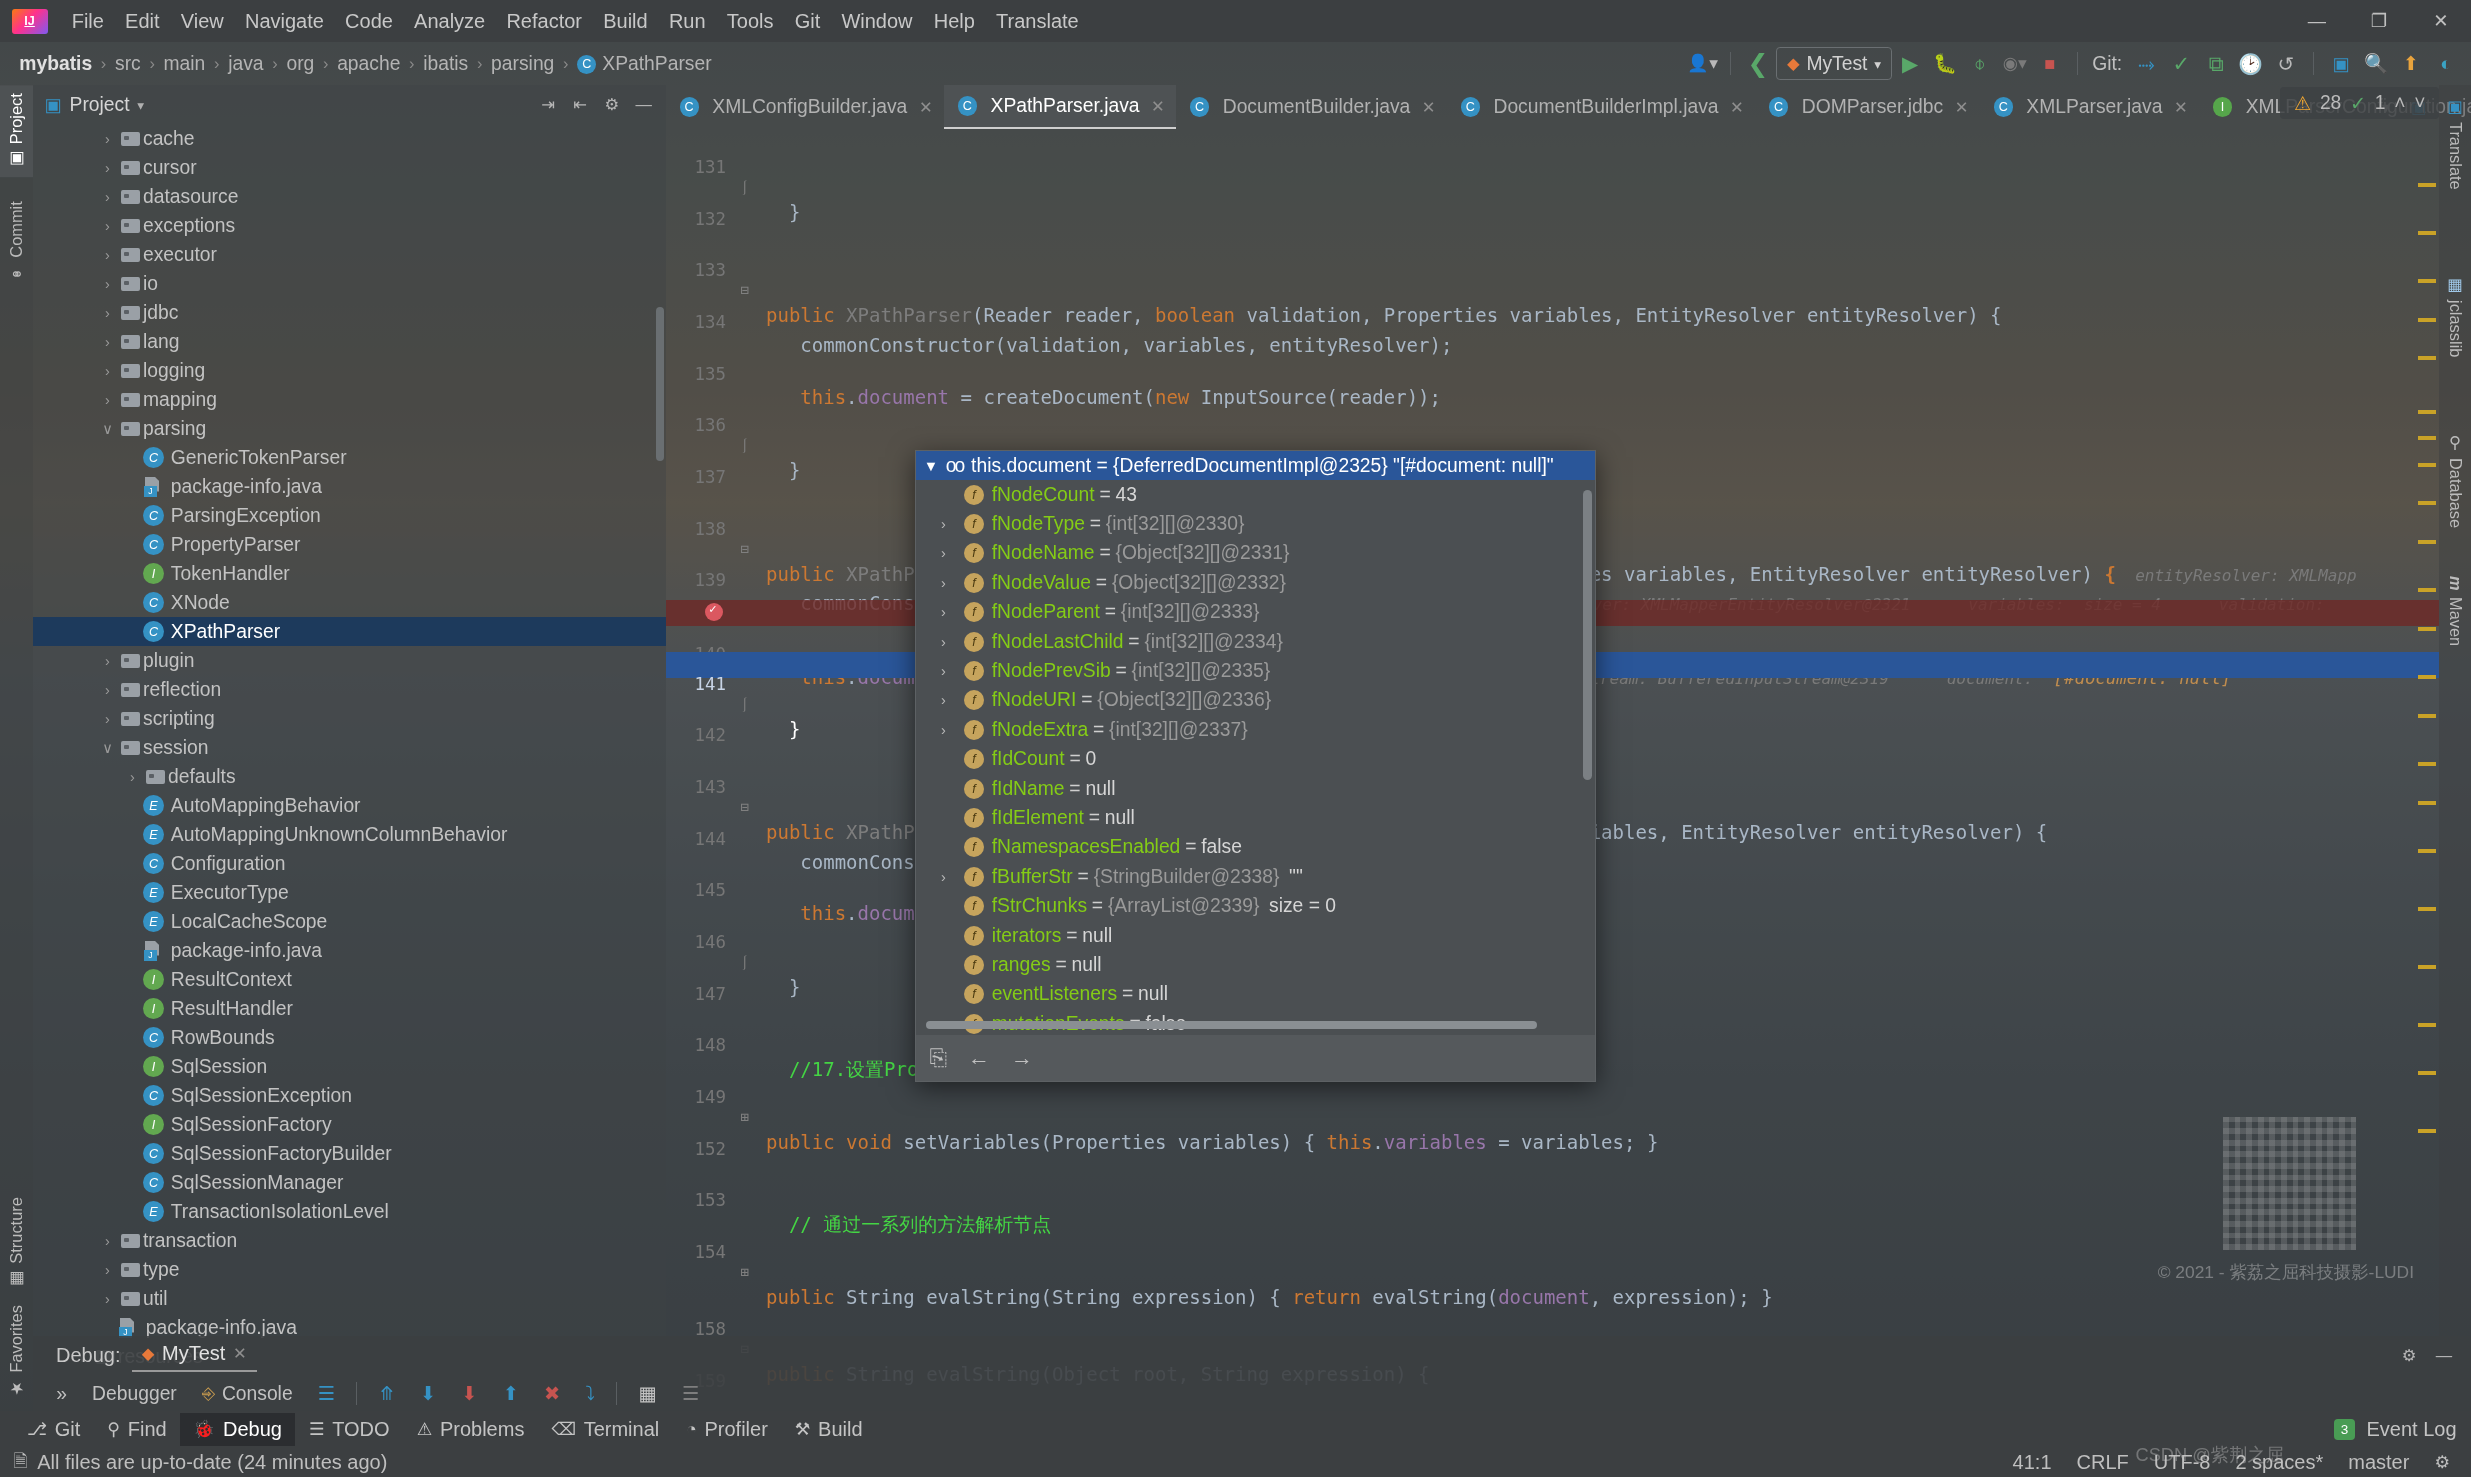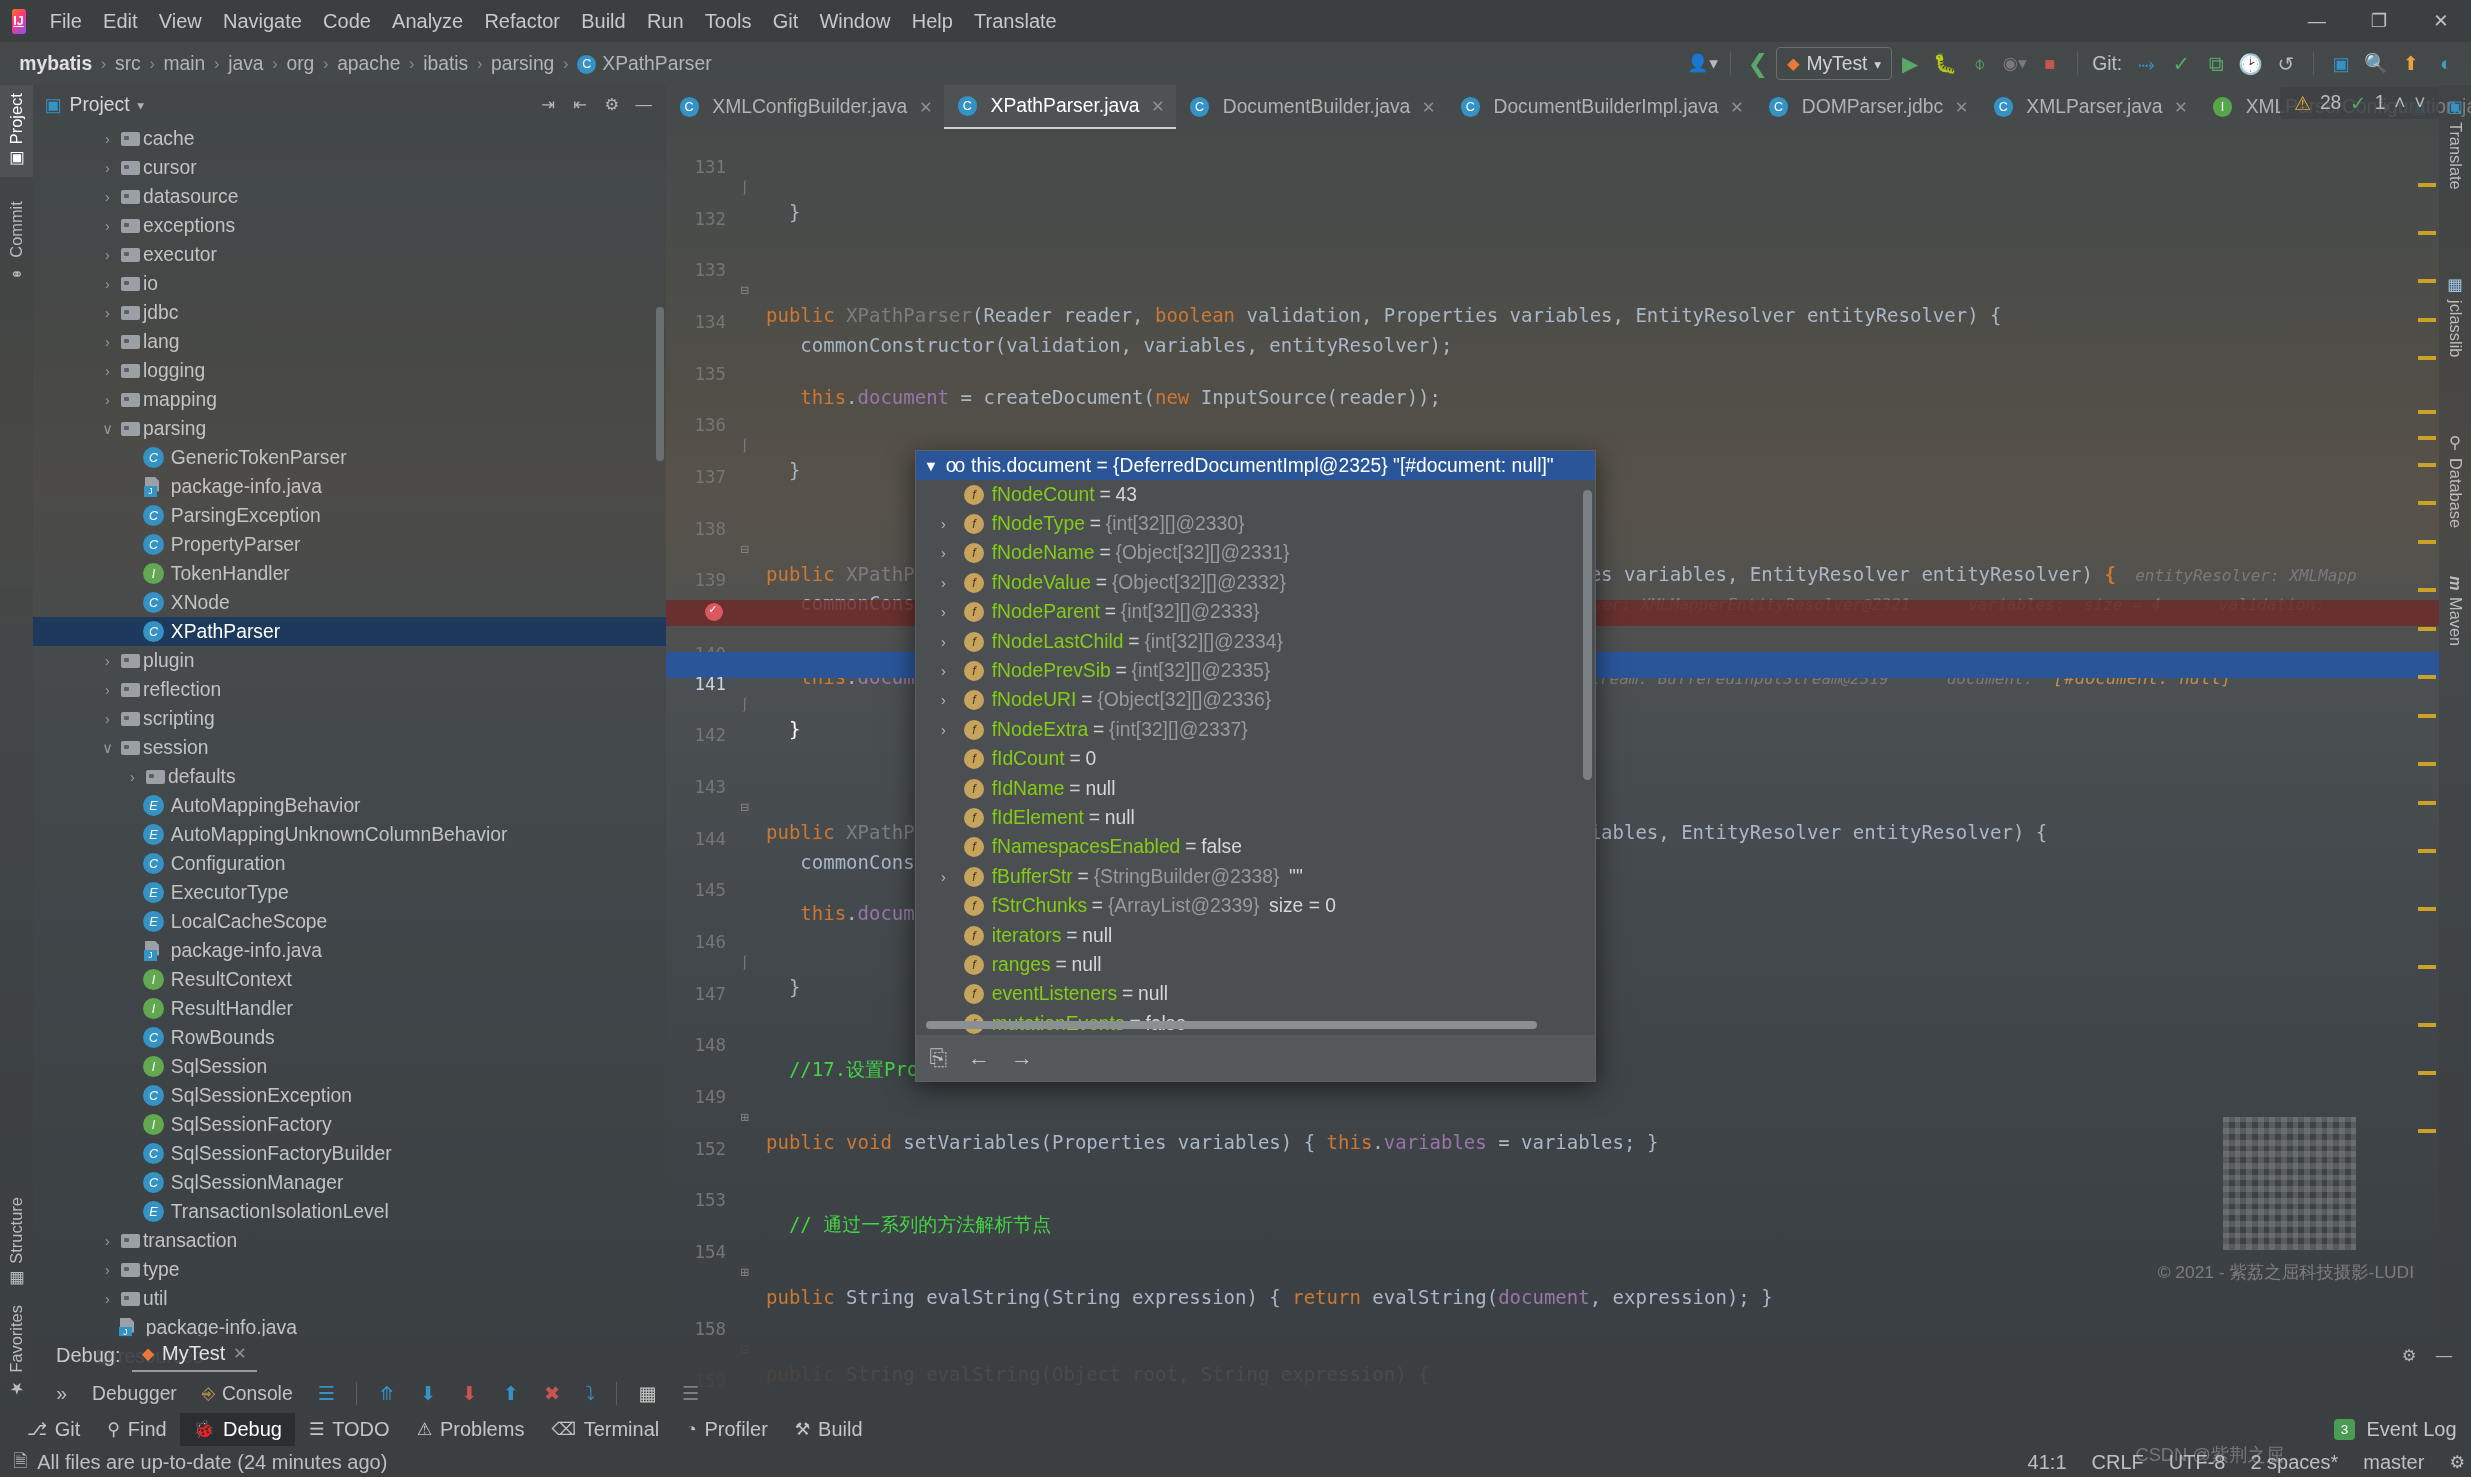--- a/index.html
+++ b/index.html
@@ -6,21 +6,21 @@
   html,body { width:2472px; height:1477px; overflow:hidden; background:#3c3f41;
     font-family:"Liberation Sans", sans-serif; }
   #app { position:relative; width:2472px; height:1477px;
     background:linear-gradient(180deg,#4a4f52 0%,#565b56 12%,#6b6050 26%,#7a6a55 34%,#5e6468 46%,#4e565c 60%,#414a50 74%,#3a4248 88%,#353c42 100%);
     color:#bbbbbb; font-size:20px; }
   .veil { position:absolute; inset:0; background:rgba(60,63,65,0.55); pointer-events:none; }
 
   
   #menubar { position:absolute; left:0; top:0; width:2472px; height:42px;
     background:#3c3f41; display:flex; align-items:center; z-index:40; }
-  #ideIcon { width:14px; height:25px; margin:0 13.5px 0 11.6px; border-radius:2.9px;
+  #ideIcon { width:36px; height:25px; margin:0 13.5px 0 11.6px; border-radius:2.9px;
     background:linear-gradient(135deg,#f97a12 0%,#ff318c 45%,#7f5af0 100%);
     display:flex; align-items:center; justify-content:center;
     font-size:12.6px; font-weight:bold; color:#fff;text-decoration:underline; }
   .mi { padding:3.9px 10.6px; font-size:20px; color:#c8c8c8; white-space:nowrap; }
   #winTitle { position:absolute; left:0; right:0; text-align:center; font-size:20px;
     color:#a9a9a9; pointer-events:none; }
   #winBtns { margin-left:auto; display:flex; align-items:center; z-index:5;}
   .wbtn { width:62px; height:42px; display:flex; align-items:center; justify-content:center;
     font-size:18.3px; color:#c0c0c0; }
 
@@ -174,21 +174,21 @@
      font-size:20px; color:#c4c4c4; }
   .sbtn { display:flex; align-items:center; gap:7.7px; padding:4.8px 13.5px; }
   .sbtn.active { background:#2b2d30; color:#ffffff; }
   #sbRight { margin-left:auto; display:flex; align-items:center; gap:11.6px; padding-right:15.4px;}
   .evbadge{ width:21px;height:21px;border-radius:3.9px;background:#499c54;color:#fff;
      font-size:13.5px; display:flex;align-items:center;justify-content:center;}
 
   #botbar { position:absolute; left:0; right:0; bottom:0; height:29px;
      background:rgba(60,63,65,0.95); display:flex; align-items:center; z-index:46;
      font-size:20px; color:#bfbfbf; padding-left:13.5px; gap:9.7px; }
-  #botRight { margin-left:auto; display:flex; align-items:center; gap:25px; padding-right:7px;}
+  #botRight { margin-left:auto; display:flex; align-items:center; gap:25px; padding-right:22px;}
 
   
   #qr { position:absolute; right:116px; bottom:227px; width:133px; height:133px;
      background:
        repeating-linear-gradient(0deg,rgba(220,220,220,.30) 0 5.8px,transparent 5.8px 11.6px),
        repeating-linear-gradient(90deg,rgba(220,220,220,.30) 0 5.8px,transparent 5.8px 11.6px);
      opacity:.55; z-index:10; }
   #wm { position:absolute; right:58px; bottom:193px; font-size:17.4px;
      color:rgba(200,200,200,.45); z-index:10; font-family:"Liberation Sans",sans-serif;}
   #wm3{ position:absolute; right:188px; bottom:9.7px; font-size:18.3px;

